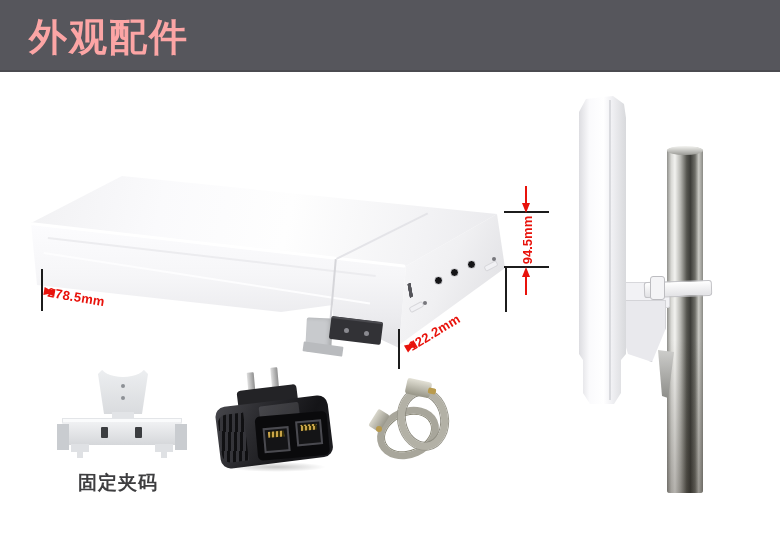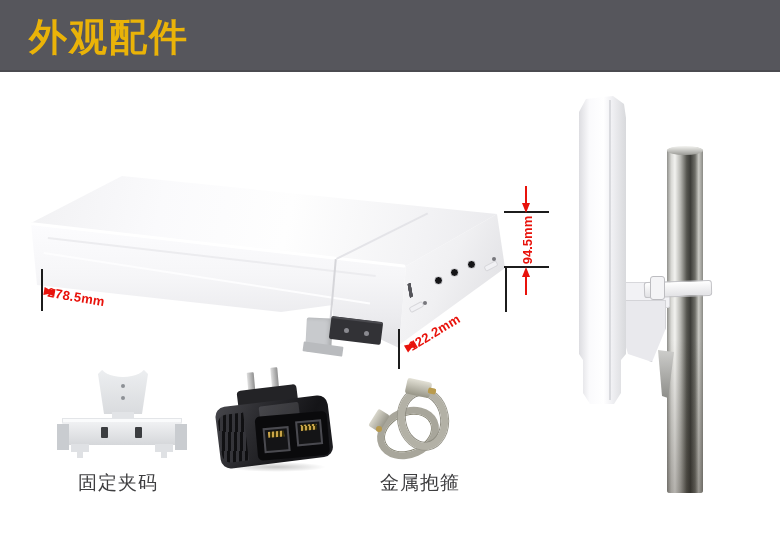--- a/index.html
+++ b/index.html
@@ -8,21 +8,21 @@
     --label-text:#3e3e40;
   }
   html,body{margin:0;padding:0;background:#fff;}
   #app{position:relative;width:780px;height:536px;background:#ffffff;overflow:hidden;
        font-family:"Liberation Sans", sans-serif;}
   #app *{position:absolute;box-sizing:border-box;}
 
   
   .hdr{left:0;top:0;width:780px;height:72px;background:var(--header-bg,#56565c);
        box-shadow:inset 0 -2px 0 rgba(0,0,0,.12);}
-  .hdr-title{left:29px;top:12px;font-size:38px;font-weight:bold;color:#eab308;letter-spacing:2px;}
+  .hdr-title{left:29px;top:12px;font-size:38px;font-weight:bold;color:#fca5a5;letter-spacing:2px;}
 
   
   .face-top{left:31px;top:176px;width:466px;height:90px;
     clip-path:polygon(0px 47px,91px 0px,466px 38px,375px 90px);
     background:linear-gradient(102deg,#f1f1f3 0%,#fafafc 28%,#fefefe 55%,#f3f3f5 82%,#eaeaed 100%);}
   .face-front{left:31px;top:223px;width:376px;height:132px;
     clip-path:polygon(0px 0px,375px 43px,368px 125px,302px 94px,302px 82px,250px 89px,6px 62px);
     background:linear-gradient(to bottom,#fcfcfe 0%,#f6f6f8 40%,#ebebee 72%,#e2e2e5 90%,#ededf0 100%);}
   .face-right{left:399px;top:214px;width:106px;height:131px;
     clip-path:polygon(7px 52px,98px 0px,106px 54px,0px 131px);
@@ -155,21 +155,21 @@
     transform:rotate(-10deg);box-shadow:inset 0 0 0 1px #8f8d82, 0 0 0 1px #9b998e;}
   .ring2{left:2px;top:28px;width:64px;height:50px;border:7px solid #a8a69b;border-radius:50%;
     transform:rotate(-24deg);box-shadow:inset 0 0 0 1px #8a8878;}
   .chead1{left:32px;top:0px;width:25px;height:16px;border-radius:3px;transform:rotate(12deg);
     background:linear-gradient(#e3e1d6,#979587);}
   .chead2{left:-5px;top:34px;width:20px;height:13px;border-radius:2px;transform:rotate(-58deg);
     background:linear-gradient(#d8d6cb,#9a988c);}
   .cscrew1{left:54px;top:8px;width:8px;height:6px;border-radius:2px;background:#b99b4e;transform:rotate(12deg);}
   .cscrew2{left:2px;top:46px;width:6px;height:6px;border-radius:50%;background:#b99b4e;}
 
-  .acc-label{top:470px;font-size:19px;color:var(--label-text,#3e3e40);text-align:center;letter-spacing:1px;}
+  .acc-label{top:470px;font-size:19px;color:var(--label-text,#3e3e40);text-align:center;letter-spacing:1px;font-weight:bold;}
   .lab1{left:58px;width:120px;} .lab2{left:202px;width:124px;} .lab3{left:357px;width:126px;}
 </style>
 </head>
 <body>
 
 <div id="app">
 
   <div class="hdr">
     <div class="hdr-title">外观配件</div>
   </div>
@@ -288,15 +288,14 @@
   <div class="acc acc-metal">
     <div class="ring2"></div>
     <div class="ring1"></div>
     <div class="chead1"></div>
     <div class="chead2"></div>
     <div class="cscrew1"></div>
     <div class="cscrew2"></div>
   </div>
 
   <div class="acc-label lab1">固定夹码</div>
-  <div class="acc-label lab3">金属抱箍</div>
 
 </div>
 
 </body></html>

